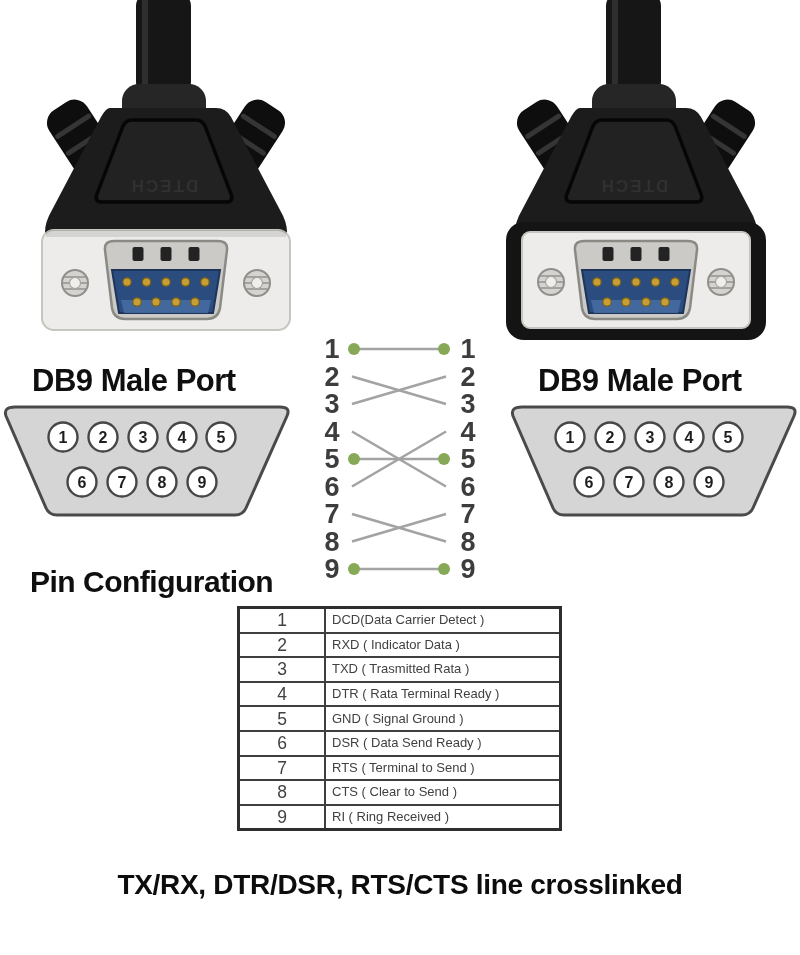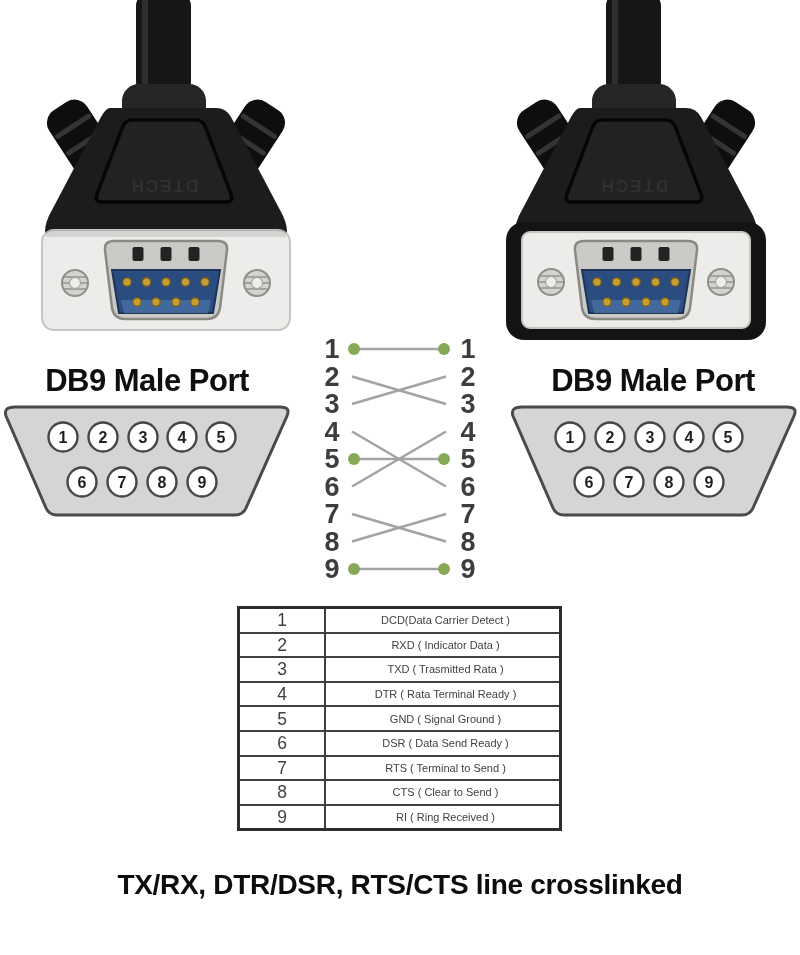--- a/index.html
+++ b/index.html
@@ -1,28 +1,28 @@
 <!DOCTYPE html>
 <html style="--orange: #F7941E; --wire-gray: #A3A3A3; --dot-green: #87A957;"><head>
 <meta charset="utf-8">
 <style>
   html,body{margin:0;padding:0;background:#ffffff;}
   .canvas{position:relative;width:800px;height:955px;background:#ffffff;overflow:hidden;
           font-family:"Liberation Sans",sans-serif;}
   .abs{position:absolute;}
 
   
-  .port-label{font-size:31px;font-weight:800;color:#0f0f0f;text-align:center;letter-spacing:-0.5px;white-space:nowrap;}
+  .port-label{font-size:31px;font-weight:800;color:#0f0f0f;text-align:left;letter-spacing:-0.5px;white-space:nowrap;}
   .section-title{font-size:30px;font-weight:800;color:#0f0f0f;text-align:center;letter-spacing:-0.5px;white-space:nowrap;}
 
   
   .pin-table{position:absolute;left:237px;top:606px;width:325px;border-collapse:collapse;
              table-layout:fixed;background:#ffffff;border:3px solid #2e2e2e;}
   .pin-table td{border:2px solid #3f3f3f;height:22.6px;padding:0;color:#414141;
-                font-size:11px;line-height:22px;overflow:hidden;white-space:nowrap;text-align:center;}
+                font-size:13px;line-height:22px;overflow:hidden;white-space:nowrap;}
   .pin-table td.pin-col{width:84px;text-align:center;font-size:17.5px;}
   .pin-table td.sig-col{padding-left:6px;}
 
   
   .footer1{left:0;top:869px;width:800px;text-align:center;font-size:28px;font-weight:700;
            color:#0d0d0d;letter-spacing:-0.3px;white-space:nowrap;}
   .footer2{left:0;top:901px;width:800px;text-align:center;font-size:38px;font-weight:800;
            letter-spacing:-1px;color:var(--orange,#F7941E);white-space:nowrap;}
 
   
@@ -211,20 +211,21 @@
       <text x="148" y="50.5" class="wnum">2</text>
       <text x="148" y="78" class="wnum">3</text>
       <text x="148" y="105.5" class="wnum">4</text>
       <text x="148" y="133" class="wnum">5</text>
       <text x="148" y="160.5" class="wnum">6</text>
       <text x="148" y="188" class="wnum">7</text>
       <text x="148" y="215.5" class="wnum">8</text>
       <text x="148" y="243" class="wnum">9</text>
     </svg>
 
+  <div class="abs section-title" style="left:30px;top:565px;width:235px;">Pin Configuration</div>
 
   <table class="pin-table">
     <tbody>
         <tr>
           <td class="pin-col">1</td>
           <td class="sig-col">DCD(Data Carrier Detect )</td>
         </tr>
         <tr>
           <td class="pin-col">2</td>
           <td class="sig-col">RXD ( Indicator Data )</td>

